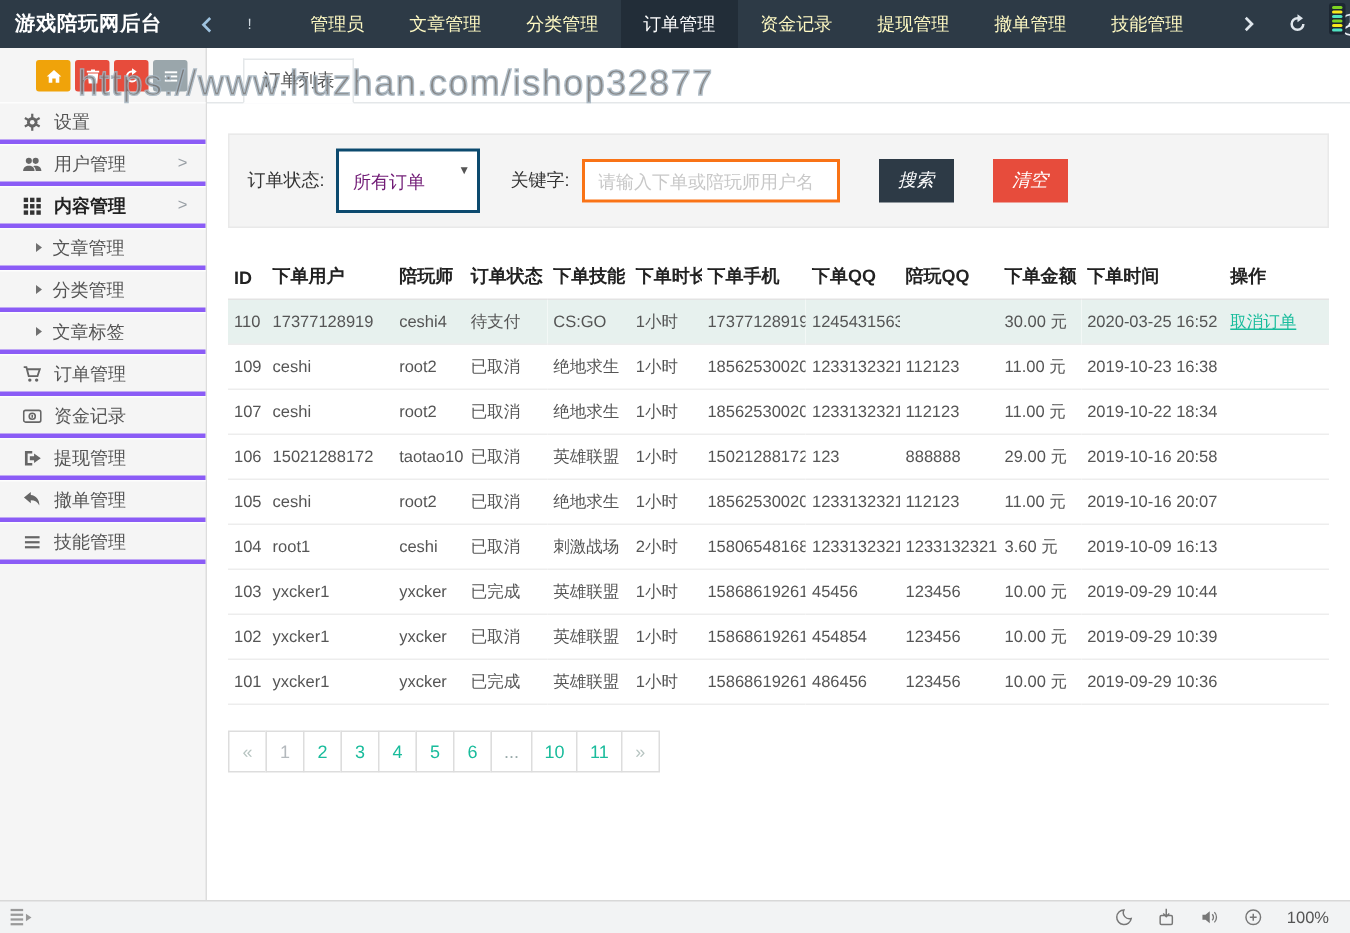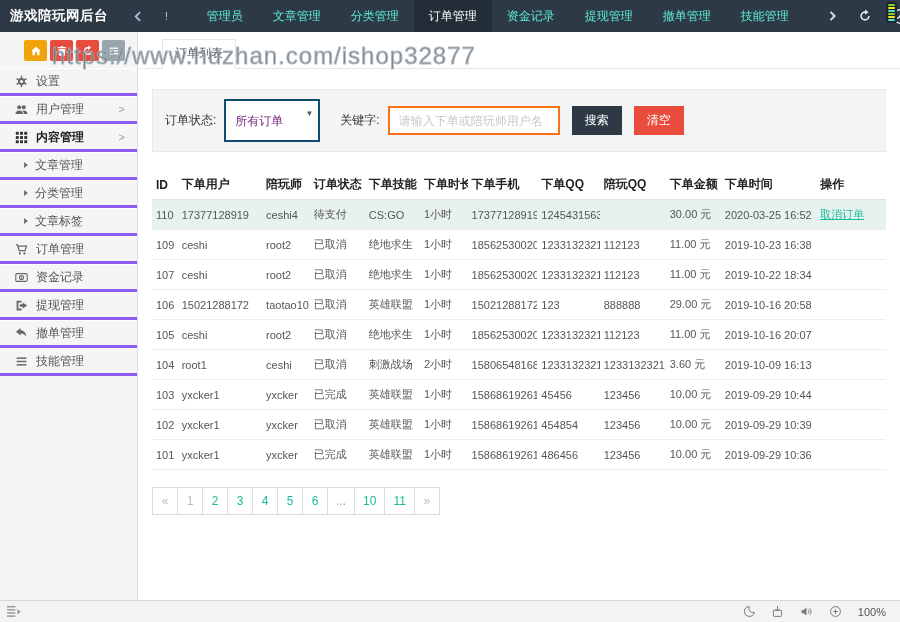--- a/index.html
+++ b/index.html
@@ -6,21 +6,21 @@
   body { font-family: "Liberation Sans", "DejaVu Sans", sans-serif; background:#fff; }
   .screen { position:relative; width:900px; height:622px; background:#fff; overflow:hidden; }
 
   
   .topbar { position:relative; height:32px; background:#2d3a46; display:flex; align-items:stretch; color:#dfe6ec;gap:12px; }
   .brand { display:flex; align-items:center; padding:0 8px 0 10px; font-size:13.5px; font-weight:bold; color:#fff; letter-spacing:0.5px; white-space:nowrap; }
   .collapse-btn { display:flex; align-items:center; padding:0 4px; }
   .collapse-btn svg { width:13px; height:13px; }
   .excl { color:#cfd8e0; font-size:10px; display:flex; align-items:center; padding:0 4px; }
   .topnav { display:flex; align-items:stretch; margin-left:8px; }
-  .topnav .tn-item { display:flex; align-items:center; padding:0 15px; font-size:12px; color:#5eead4; cursor:pointer; white-space:nowrap; }
+  .topnav .tn-item { display:flex; align-items:center; padding:0 15px; font-size:12px; color:#fef9c3; cursor:pointer; white-space:nowrap; }
   .topnav .tn-item.active { background:#222d38; color:#fff; }
   .top-right { margin-left:auto; display:flex; align-items:center; padding-right:14px; }
   .nav-more { display:flex; align-items:center; padding:0 10px; }
   .nav-more svg { width:12px; height:12px; }
   .tb-icon-btn { display:flex; align-items:center; padding:0 10px; cursor:pointer; }
   .tb-icon-btn svg { width:14px; height:14px; }
   .avatar-wrap svg { width:17px; height:17px; }
   .welcome { font-size:12px; color:#e9eef3; margin-left:7px; white-space:nowrap; }
   .ext-badge { position:absolute; right:3px; top:2px; width:11px; height:21px; background:#1d2733; border-radius:2px; padding:2px 2px; display:flex; flex-direction:column; justify-content:space-between; }
   .ext-badge i { display:block; height:2px; border-radius:1px; }
@@ -52,21 +52,21 @@
   .content-header { height:37px; border-bottom:1px solid #e4e7e9; padding-left:24px; display:flex; align-items:flex-end; }
   .tab { display:inline-block; padding:5px 12px 6px; font-size:12px; color:#555; background:#fff; border:1px solid #e4e7e9; border-bottom:1px solid #fff; margin-bottom:-1px; cursor:pointer; }
 
   .filterbox { margin:20px 14px 18px; background:#f4f4f4; border:1px solid #e9e9e9; padding:9px 12px; display:flex; align-items:center; font-size:12px; color:#333; }
   .f-label { margin-right:8px; white-space:nowrap; }
   .selectwrap { position:relative; margin-right:20px; }
   .selectwrap select { -webkit-appearance:none; appearance:none; width:96px; height:43px; border:2px solid #0c4a6e; background:#fff; font-size:12px; color:#701a75; padding:0 20px 0 9px; border-radius:0; }
   .selectwrap .sel-caret { position:absolute; right:7px; top:10px; font-size:8px; color:#555; pointer-events:none; }
   .kw-input { width:172px; height:29px; border:2px solid #f97316; padding:0 9px; font-size:12px; color:#333; background:#fff; }
   .kw-input::placeholder { color:#c8c8c8; }
-  .btn { height:29px; padding:0 13px; border:none; font-size:12px; color:#fff; cursor:pointer; margin-left:12px; }
+  .btn { height:29px; padding:0 13px; border:none; font-size:12px; color:#fff; cursor:pointer; margin-left:26px;font-style:italic; }
   .btn-search { background:#2d3a46; }
   .btn-clear { background:#e74c3c; }
 
   table.orders { width:calc(100% - 28px); margin:0 14px; border-collapse:collapse; table-layout:fixed; }
   table.orders th { text-align:left; font-size:12px; font-weight:bold; color:#222; padding:6px 4px; border-bottom:1px solid #e3e3e3; white-space:nowrap; overflow:hidden; }
   table.orders td { font-size:11px; color:#555; padding:7px 4px; border-bottom:1px solid #ededed; white-space:nowrap; overflow:hidden; }
   table.orders tr.highlight td { background:#e7f1ee; }
   table.orders a.cancel { color:#18bc9c; text-decoration:underline; cursor:pointer; }
 
   .pagination { list-style:none; display:flex; margin:17px 0 0 14px; }

